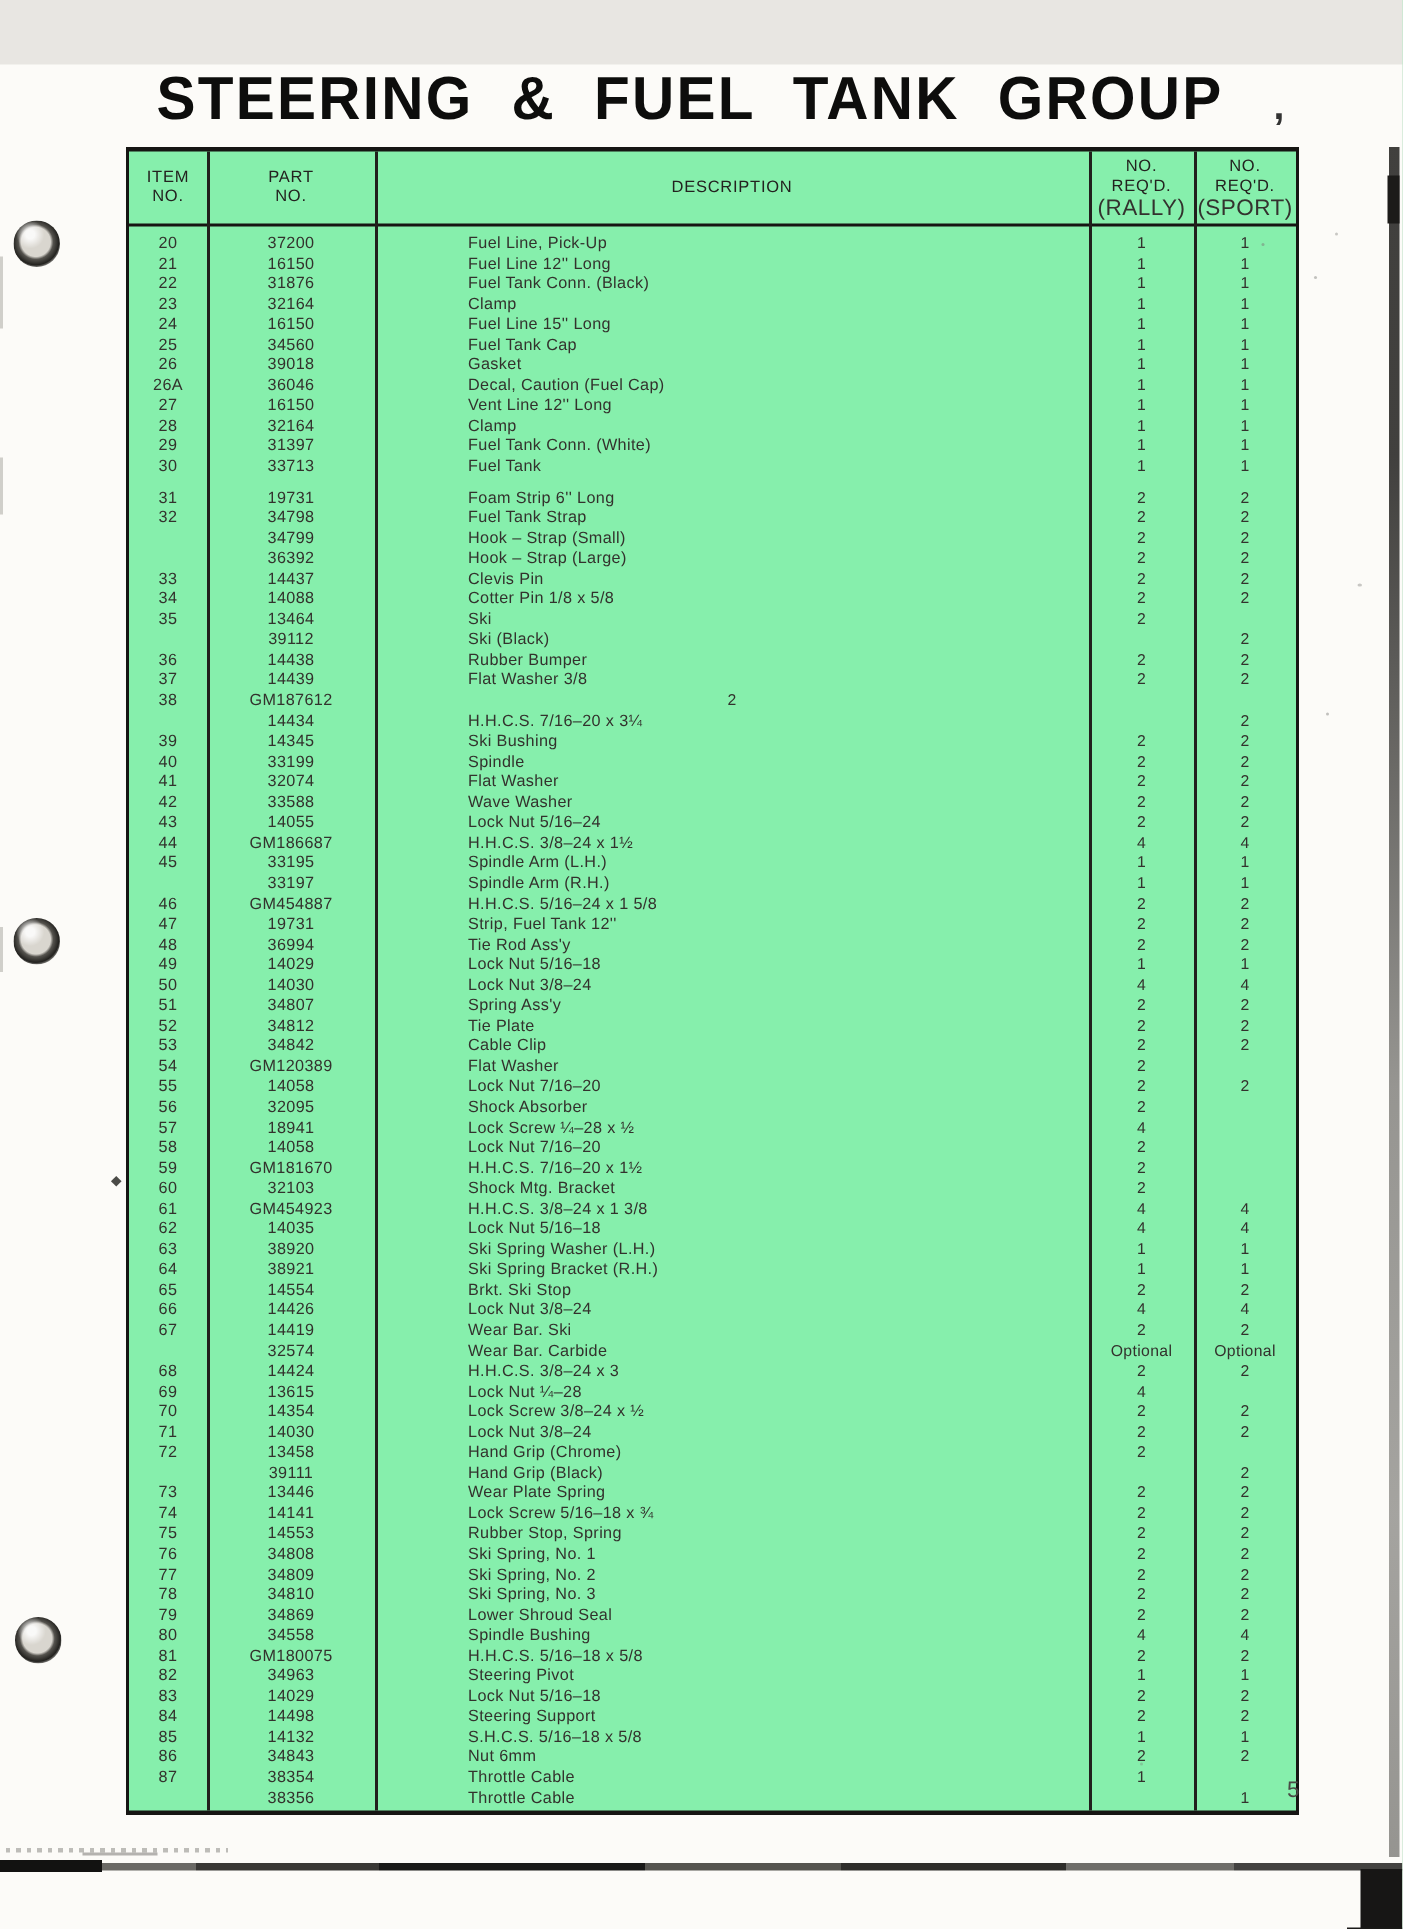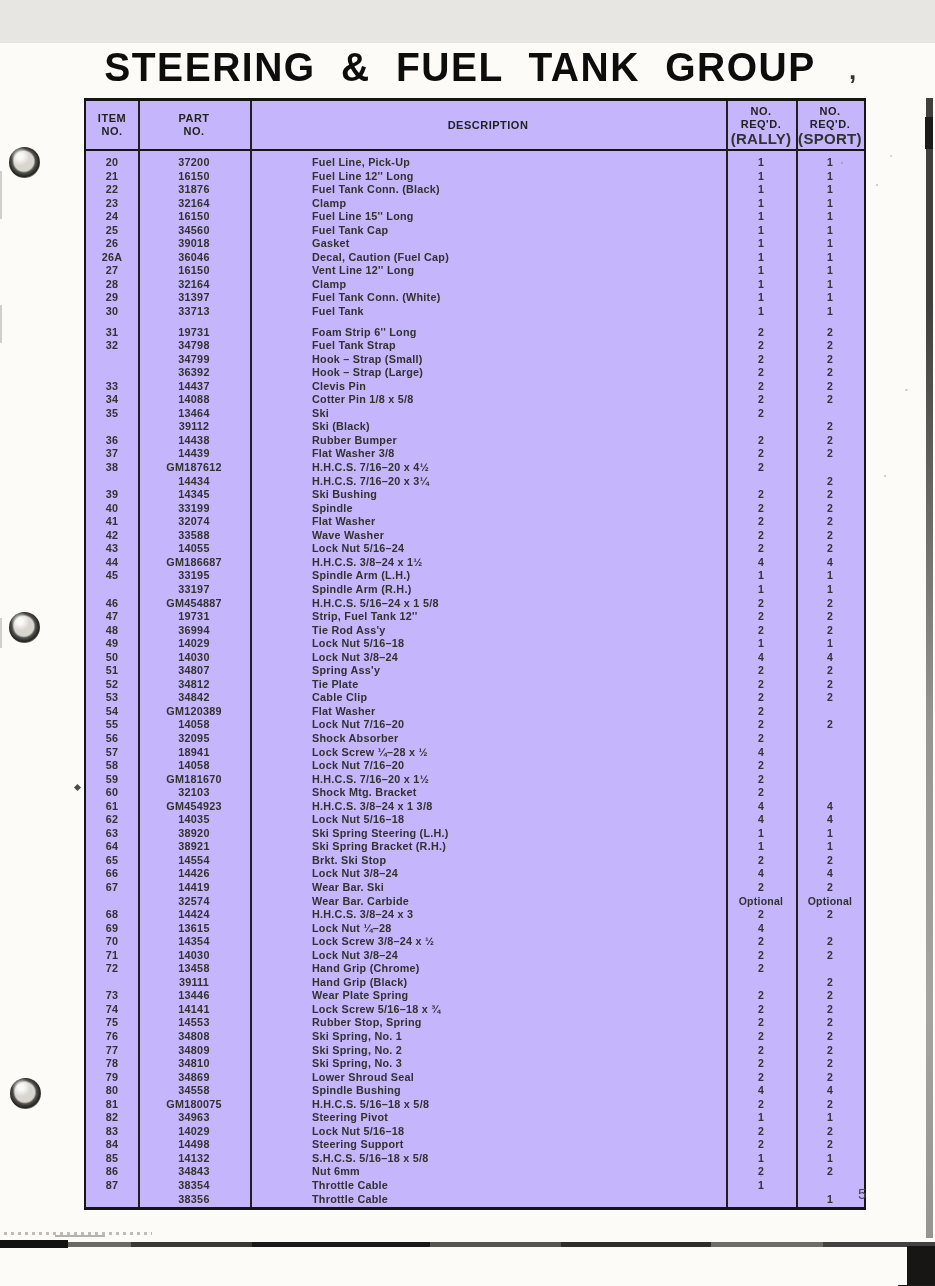--- a/index.html
+++ b/index.html
@@ -13,22 +13,21 @@
     font-size:39px;font-weight:bold;letter-spacing:1.5px;word-spacing:13px;
     color:#0d0d0c;transform:scaleY(1.04);white-space:nowrap;
   }
   .title-mark{
     position:absolute;left:849px;top:12px;font-size:26px;font-weight:bold;color:#333;
   }
   
   .parts-table{
     position:absolute;left:84px;top:55px;width:778px;height:1106px;
     border:2px solid #161513;border-top-width:3px;border-bottom-width:3px;
-    background:#c4b5fd;
-    font-weight:bold;
+    background:#86efac;
   }
   .vline{position:absolute;top:0;bottom:0;width:1.5px;background:#21201d;}
   .vline.v1{left:52px}.vline.v2{left:164px}.vline.v3{left:640px}.vline.v4{left:710px}
   .t-header{
     position:relative;display:grid;grid-template-columns:52px 112px 476px 70px 1fr;
     height:48px;border-bottom:2.5px solid #161513;
   }
   .h-cell{
     display:flex;flex-direction:column;align-items:center;justify-content:center;
     font-size:11px;line-height:13px;letter-spacing:.5px;color:#23221f;text-align:center;
@@ -279,21 +278,20 @@
         <div class="t-row">
           <div class="t-cell c-item">37</div>
           <div class="t-cell c-part">14439</div>
           <div class="t-cell c-desc">Flat Washer 3/8</div>
           <div class="t-cell c-rally">2</div>
           <div class="t-cell c-sport">2</div>
         </div>
         <div class="t-row">
           <div class="t-cell c-item">38</div>
           <div class="t-cell c-part">GM187612</div>
-          <div class="t-cell c-desc">H.H.C.S. 7/16–20 x 4½</div>
           <div class="t-cell c-rally">2</div>
           <div class="t-cell c-sport"></div>
         </div>
         <div class="t-row">
           <div class="t-cell c-item"></div>
           <div class="t-cell c-part">14434</div>
           <div class="t-cell c-desc">H.H.C.S. 7/16–20 x 3¼</div>
           <div class="t-cell c-rally"></div>
           <div class="t-cell c-sport">2</div>
         </div>
@@ -468,21 +466,21 @@
         <div class="t-row">
           <div class="t-cell c-item">62</div>
           <div class="t-cell c-part">14035</div>
           <div class="t-cell c-desc">Lock Nut 5/16–18</div>
           <div class="t-cell c-rally">4</div>
           <div class="t-cell c-sport">4</div>
         </div>
         <div class="t-row">
           <div class="t-cell c-item">63</div>
           <div class="t-cell c-part">38920</div>
-          <div class="t-cell c-desc">Ski Spring Steering (L.H.)</div>
+          <div class="t-cell c-desc">Ski Spring Washer (L.H.)</div>
           <div class="t-cell c-rally">1</div>
           <div class="t-cell c-sport">1</div>
         </div>
         <div class="t-row">
           <div class="t-cell c-item">64</div>
           <div class="t-cell c-part">38921</div>
           <div class="t-cell c-desc">Ski Spring Bracket (R.H.)</div>
           <div class="t-cell c-rally">1</div>
           <div class="t-cell c-sport">1</div>
         </div>

